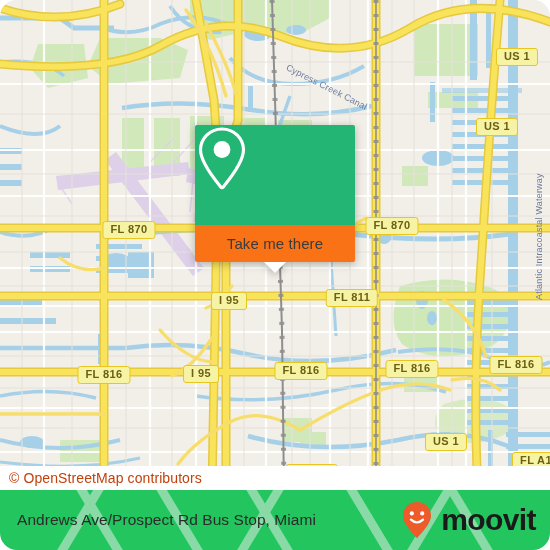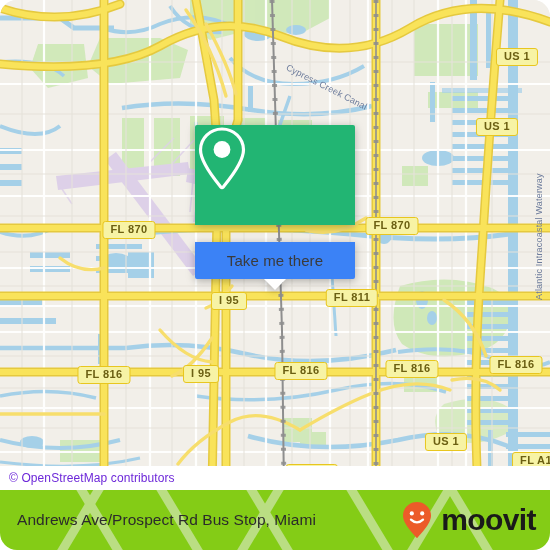--- a/index.html
+++ b/index.html
@@ -44,43 +44,42 @@
   
   #popup{
     position:absolute;left:195px;top:125px;width:160px;
     filter:drop-shadow(0 2px 4px rgba(0,0,0,.28));
   }
   #popup-head{
     background:#22b573;height:100px;border-radius:2px 2px 0 0;
     display:flex;align-items:center;justify-content:center;
   }
   #popup-foot{
-    background:#3b82f6;height:37px;border-radius:0 0 2px 2px;
+    background:#f97316;height:37px;border-radius:0 0 2px 2px;
     display:flex;align-items:center;justify-content:center;
     position:relative;
-    margin-top:17px;
   }
   #popup-foot-label{color:#3b3b3b;font-size:15px;letter-spacing:.1px;}
   #popup-tail{
     position:absolute;left:50%;top:37px;margin-left:-11px;
     width:0;height:0;border-left:11px solid transparent;
     border-right:11px solid transparent;border-top:11px solid #ffffff;
   }
 
   
   #attrib{
     position:absolute;left:0;top:466px;width:550px;height:24px;
     background:#ffffff;display:flex;align-items:center;
   }
-  #attrib-text{font-size:12px;color:#6d28d9;padding-left:9px;letter-spacing:.1px;}
+  #attrib-text{font-size:14px;color:#c2410c;padding-left:9px;letter-spacing:.1px;}
 
   
   #footer{
     position:absolute;left:0;top:490px;width:550px;height:60px;
-    background:#84cc16;overflow:hidden;
+    background:#22c55e;overflow:hidden;
   }
   #footer-watermark{position:absolute;left:0;top:-26px;width:550px;height:86px;opacity:.5;}
   #footer-title{
     position:absolute;left:17px;top:0;height:60px;
     display:flex;align-items:center;
     font-size:15.5px;color:#2b2b2b;letter-spacing:.05px;
   }
   #brand{
     position:absolute;right:14px;top:0;height:60px;
     display:flex;align-items:center;gap:8px;

